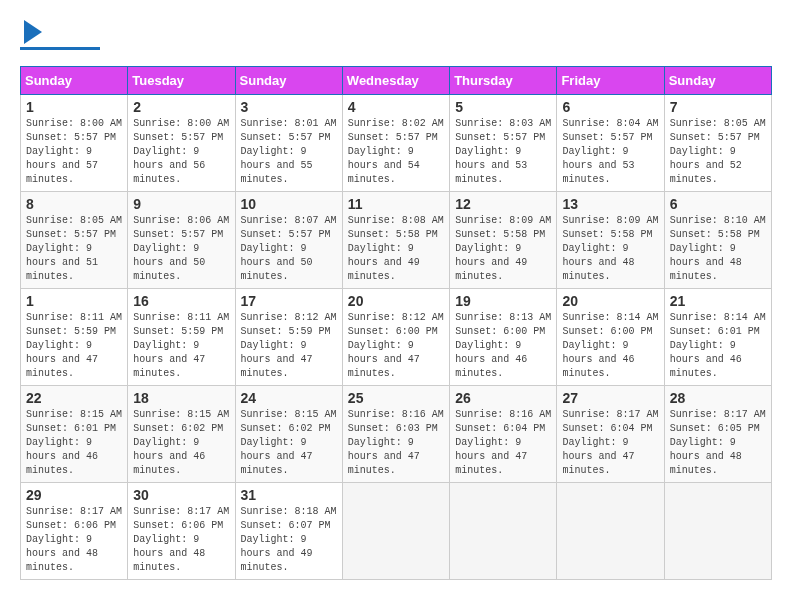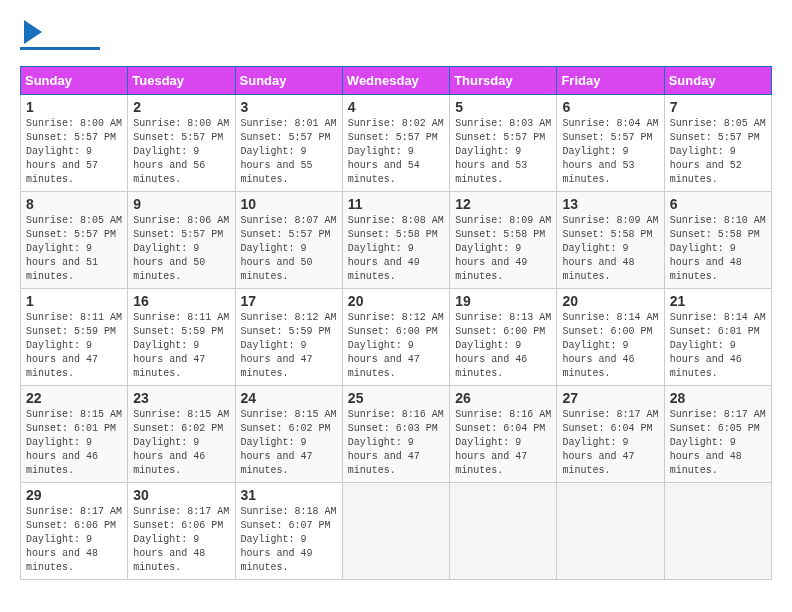--- a/index.html
+++ b/index.html
@@ -220,21 +220,21 @@
           <span class="day-num">21</span>
           <div class="day-info">Sunrise: 8:14 AM<br>Sunset: 6:01 PM<br>Daylight: 9 hours and 46 minutes.</div>
         </td>
       </tr>
       <tr>
         <td>
           <span class="day-num">22</span>
           <div class="day-info">Sunrise: 8:15 AM<br>Sunset: 6:01 PM<br>Daylight: 9 hours and 46 minutes.</div>
         </td>
         <td>
-          <span class="day-num">23</span>
+          <span class="day-num">18</span>
           <div class="day-info">Sunrise: 8:15 AM<br>Sunset: 6:02 PM<br>Daylight: 9 hours and 46 minutes.</div>
         </td>
         <td>
           <span class="day-num">24</span>
           <div class="day-info">Sunrise: 8:15 AM<br>Sunset: 6:02 PM<br>Daylight: 9 hours and 47 minutes.</div>
         </td>
         <td>
           <span class="day-num">25</span>
           <div class="day-info">Sunrise: 8:16 AM<br>Sunset: 6:03 PM<br>Daylight: 9 hours and 47 minutes.</div>
         </td>

